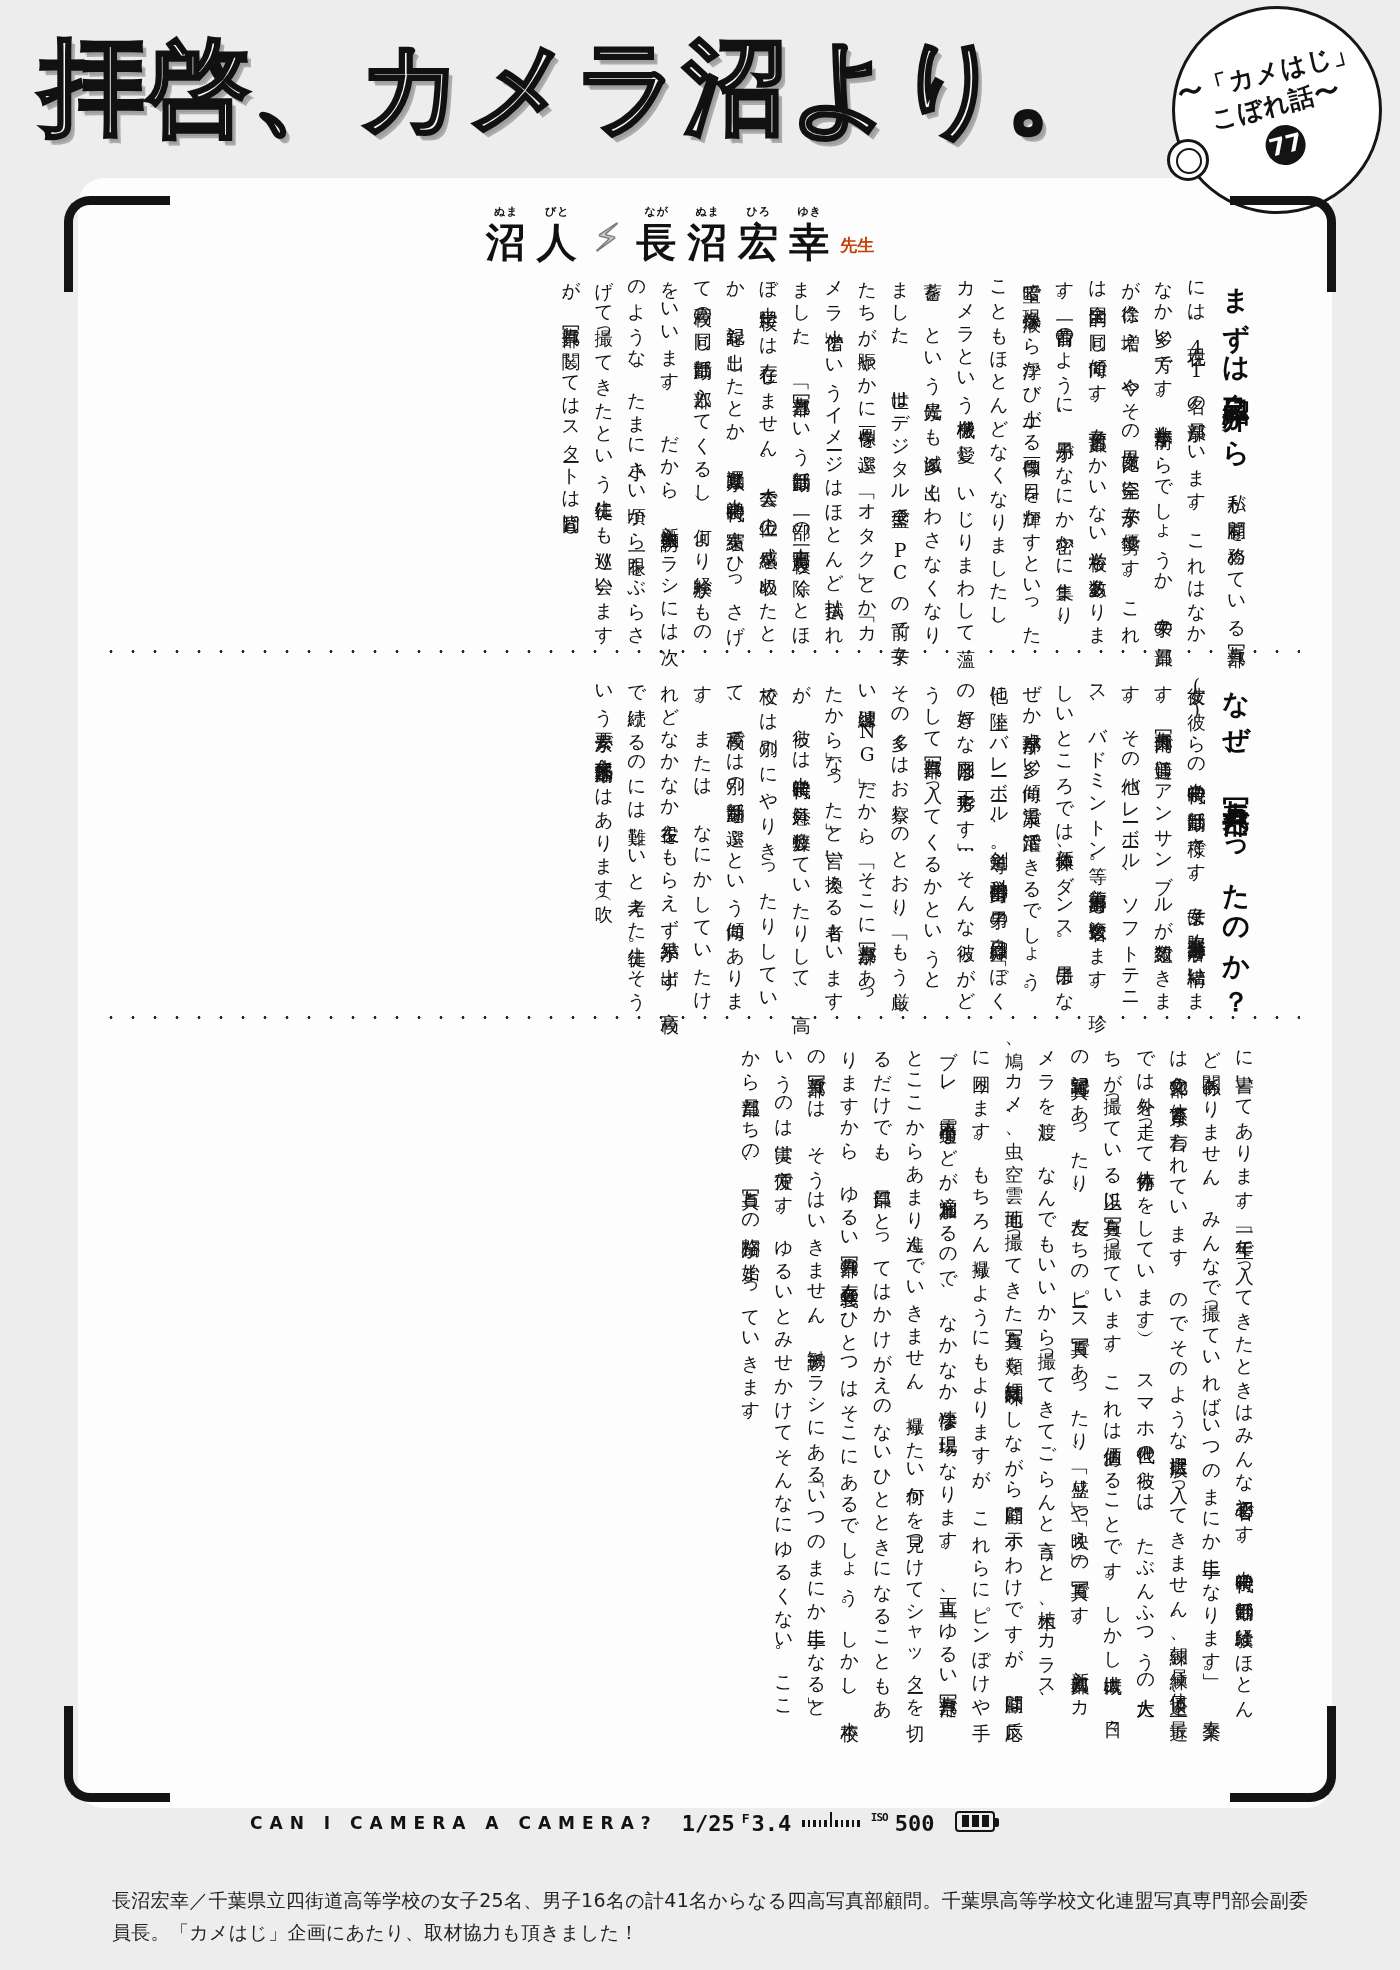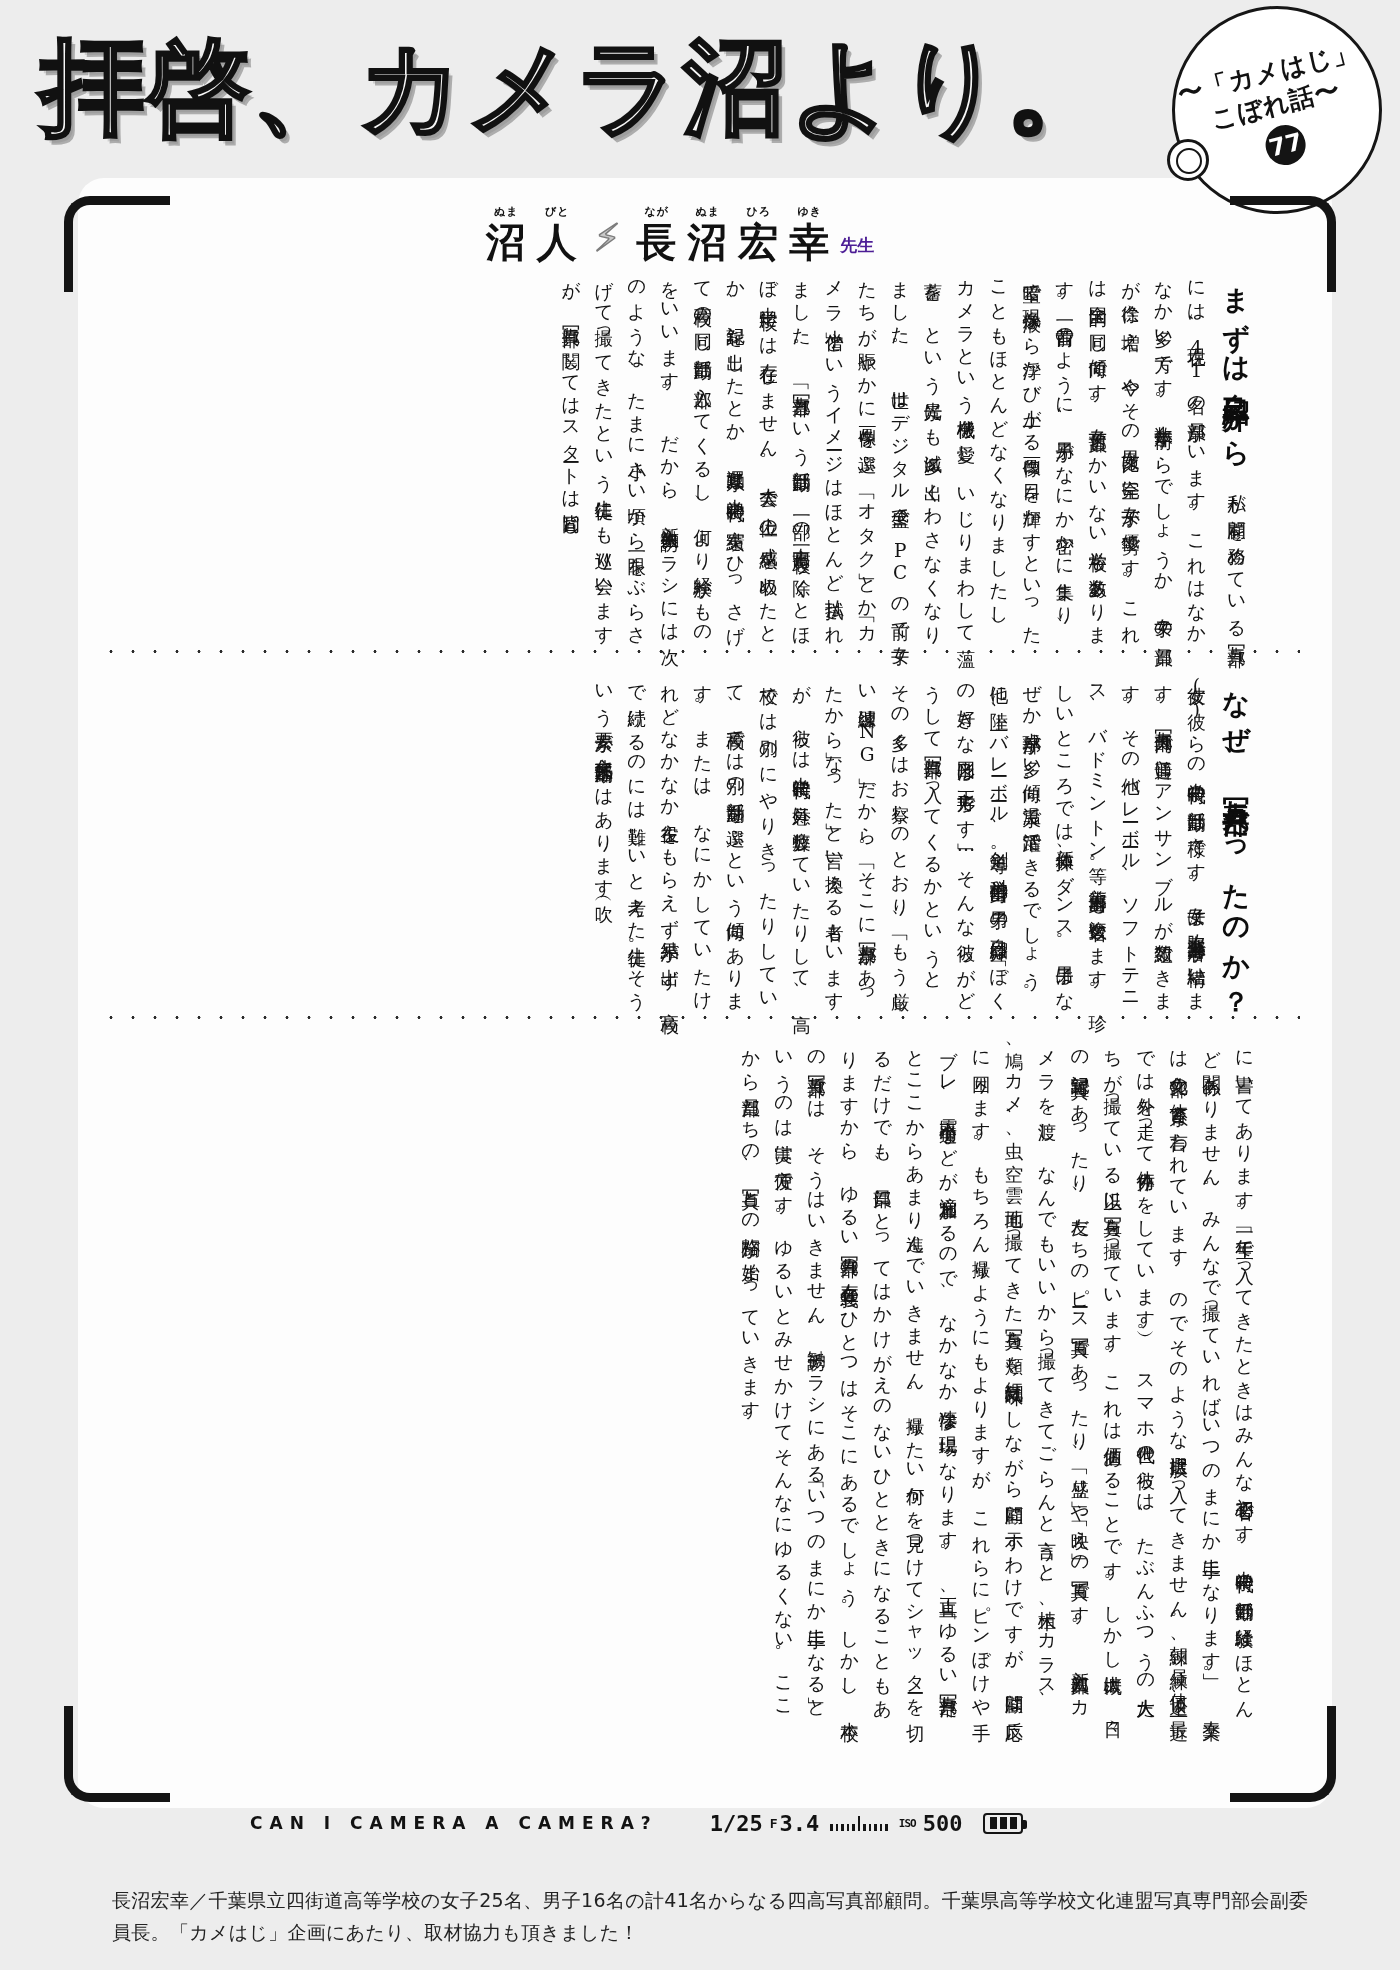--- a/index.html
+++ b/index.html
@@ -148,21 +148,21 @@
   }
   .bolt {
     font-size: 38px;
     color: #c9c9c9;
     -webkit-text-stroke: 1.5px #7c7c7c;
     margin: 0 6px 2px 6px;
   }
   .sensei {
     font-size: 17px;
     font-weight: 700;
-    color: #4c1d95;
+    color: #c2410c;
     margin-left: 0;
     padding-bottom: 5px;
   }
 
   
   .vf {
     position: absolute;
     width: 106px; height: 96px;
     border: 9px solid #141414;
   }
@@ -220,23 +220,23 @@
   }
   .cam-slogan {
     font-family: "DejaVu Sans", sans-serif;
     font-size: 17px;
     font-weight: 700;
     letter-spacing: 7px;
     white-space: nowrap;
   }
   .cam-right {
     display: flex;
-    align-items: center;
+    align-items: flex-start;
     gap: 7px;
-    margin-left: 52px;
+    margin-left: 24px;
     white-space: nowrap;
   }
   .cam-shutter { font-size: 22px; font-weight: 700; letter-spacing: 0; }
   .cam-f { font-size: 13px; font-weight: 700; }
   .cam-ap { font-size: 22px; font-weight: 700; margin-left: -5px; }
   .meter {
     display: inline-flex;
     align-items: flex-end;
     gap: 3px;
     height: 16px;

